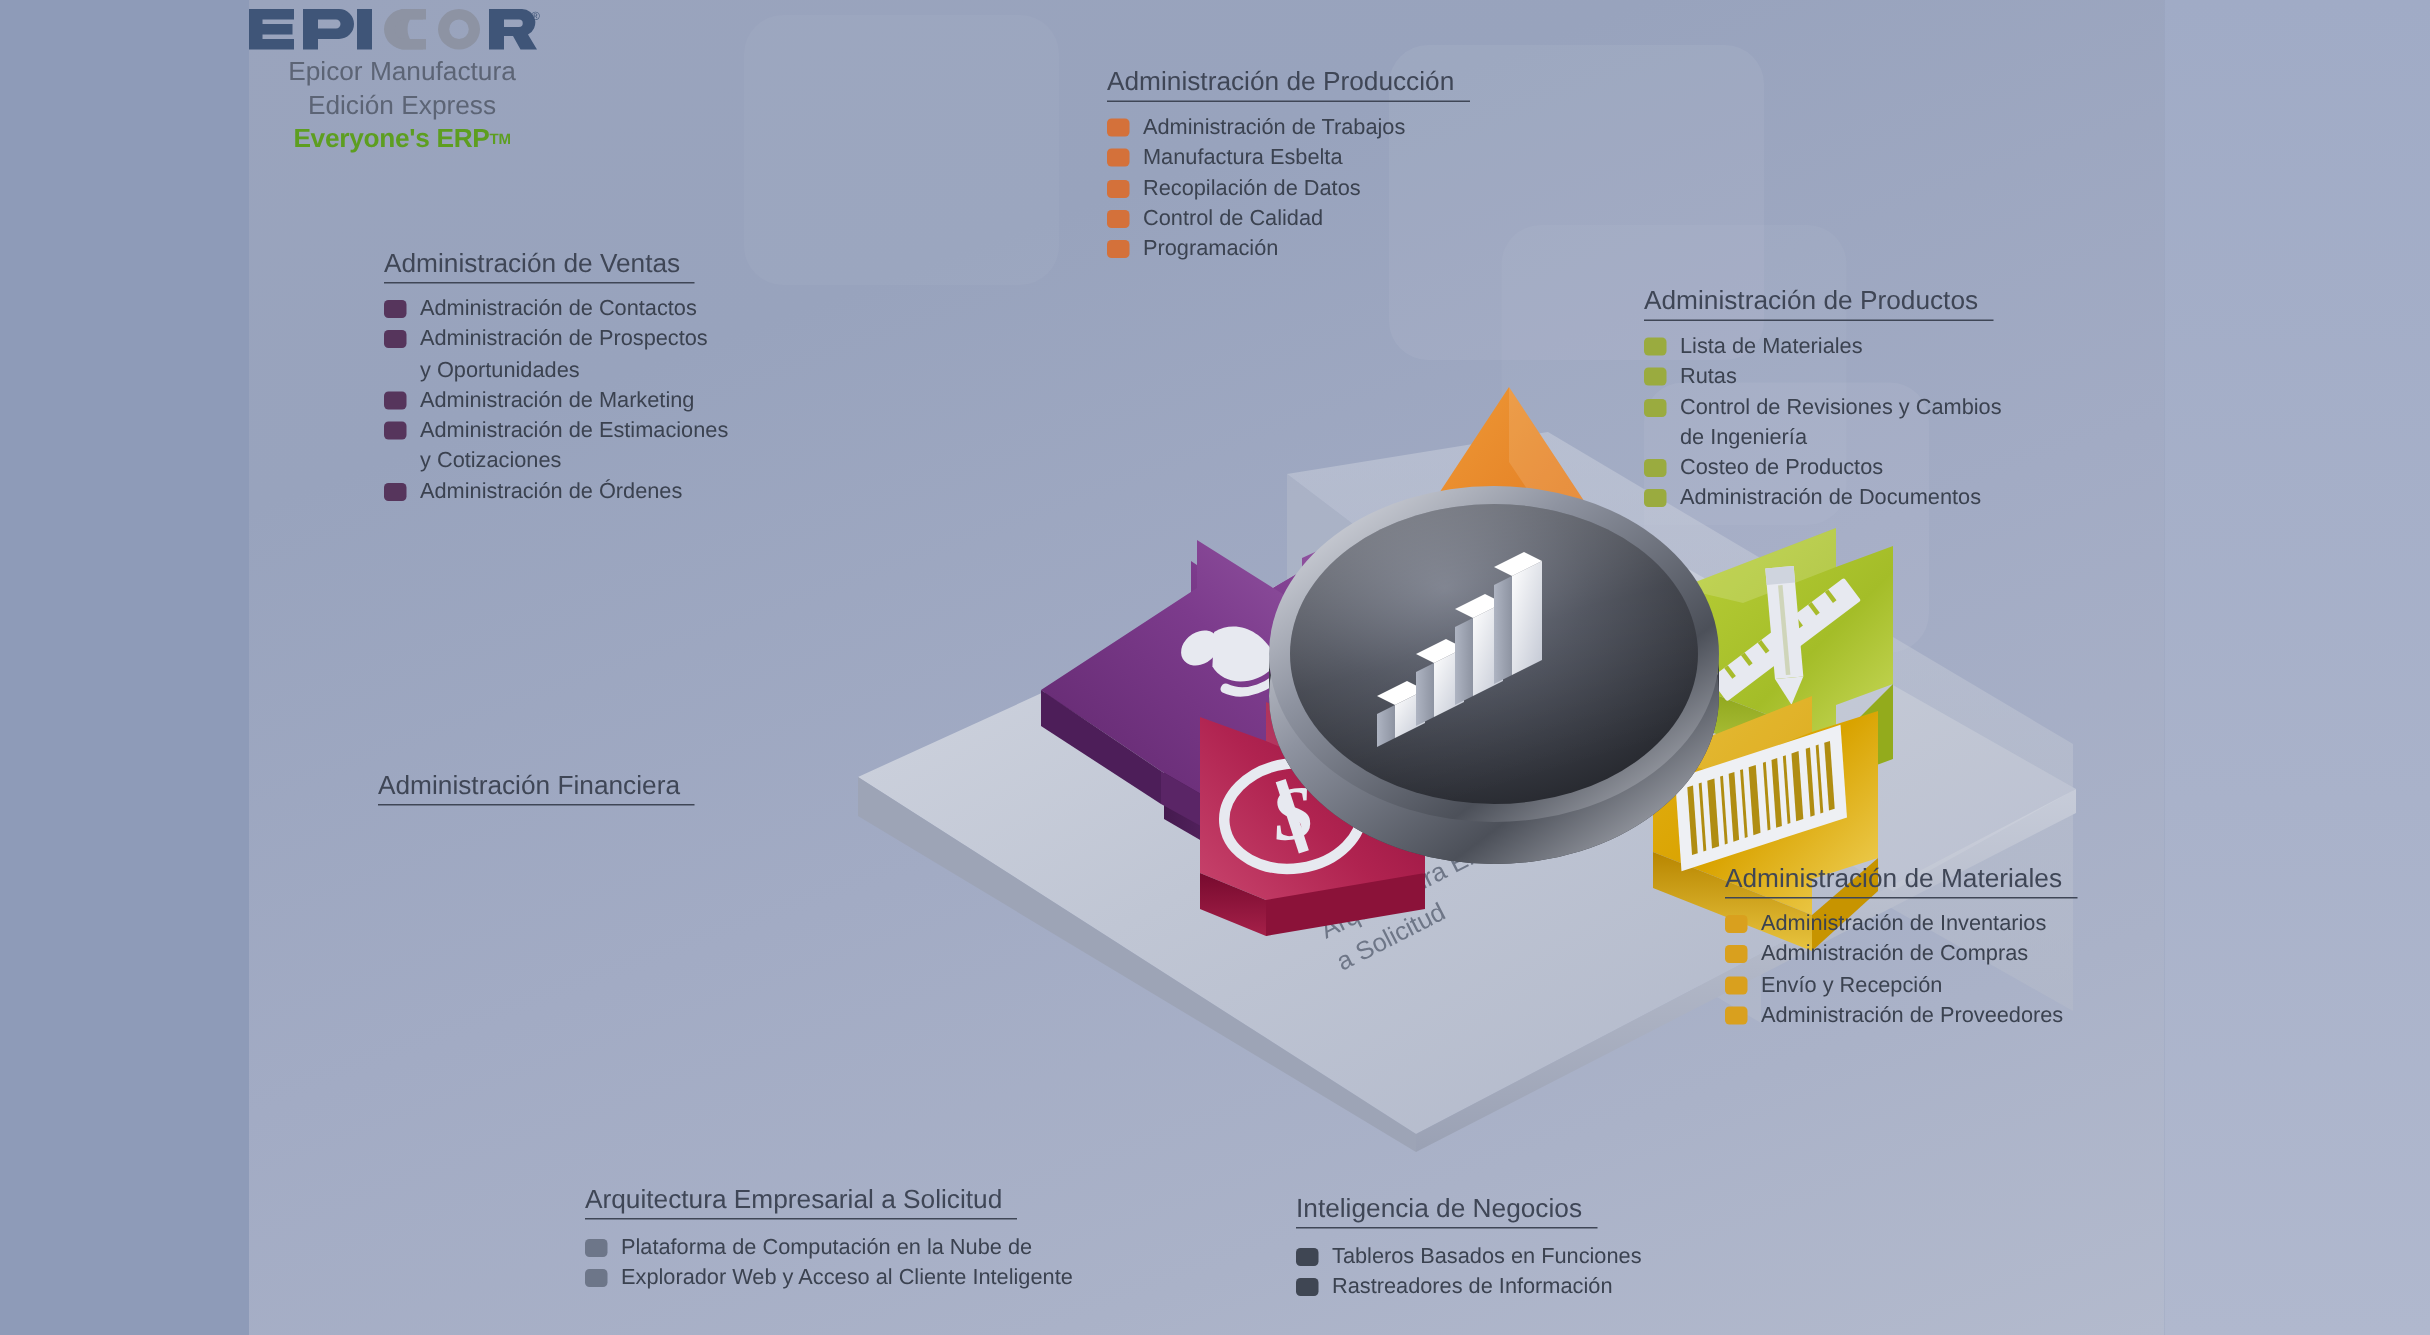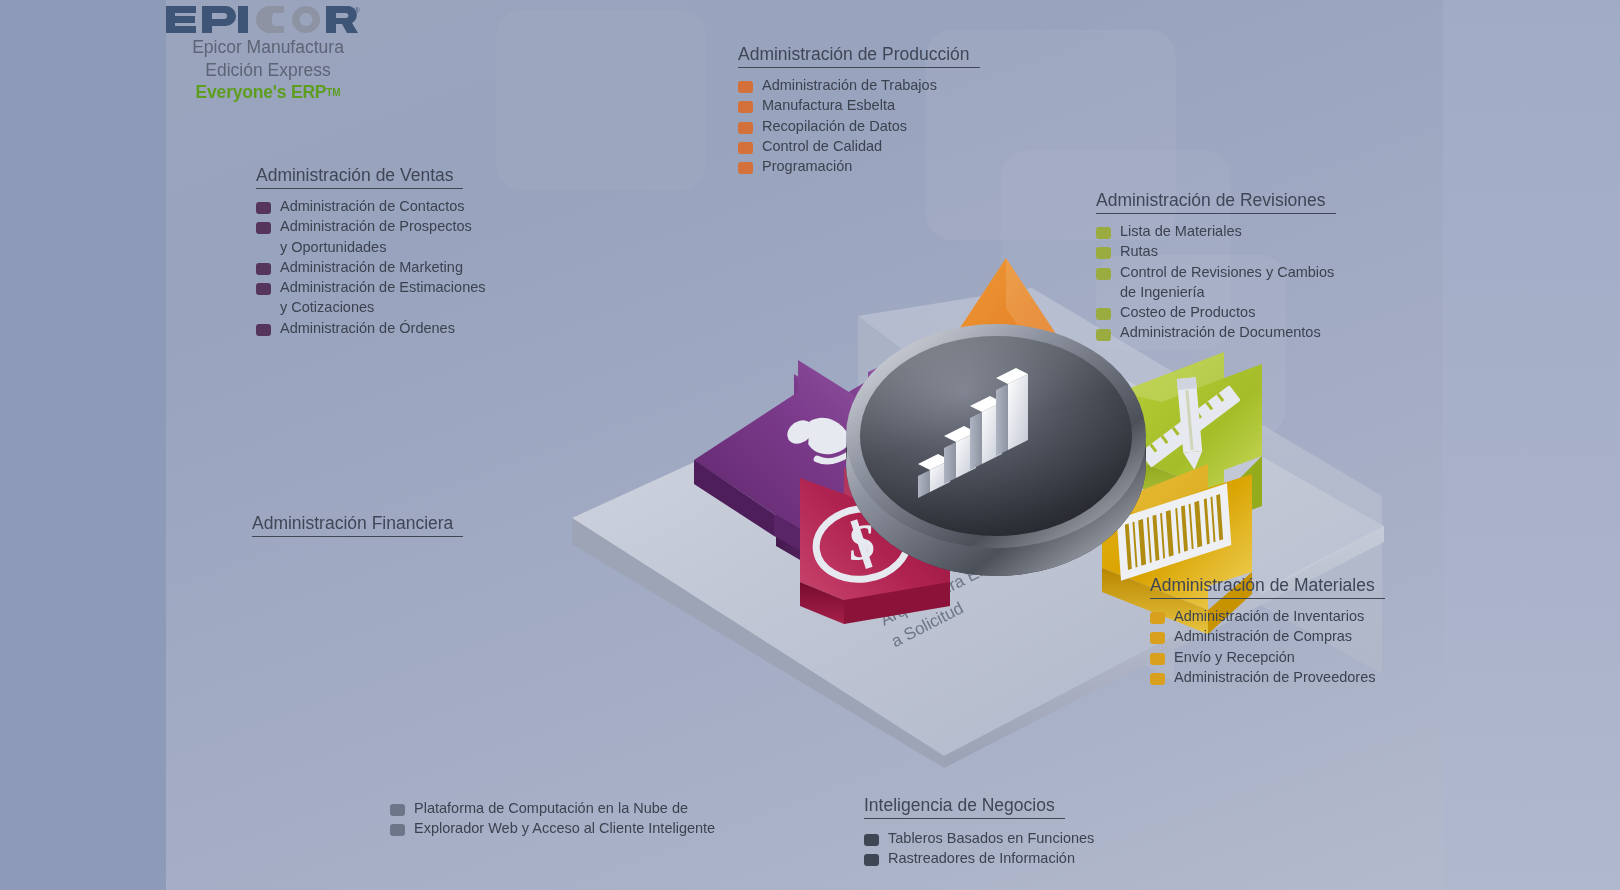--- a/index.html
+++ b/index.html
@@ -26,21 +26,21 @@
   .brand-line{font-size:17.5px;color:#5c6475;line-height:22.5px;font-family:"Liberation Sans",sans-serif;}
   .brand-tag{font-size:17.5px;color:#5d9e20;font-weight:bold;line-height:23px;letter-spacing:-0.2px;}
   .tm{font-size:10px;vertical-align:2px;text-align:center;}
 
   
   .sec{position:absolute;}
   .sec-title{font-size:17.5px;color:#3f4656;white-space:nowrap;
              border-bottom:1.6px solid #3f4656;padding-bottom:2px;display:inline-block;
              padding-right:10px;font-family:Liberation Sans, sans-serif;}
   .sec ul{list-style:none;margin:7px 0 0 0;padding:0;}
-  .sec li{display:flex;align-items:center;font-size:14.5px;color:#3b4250;
+  .sec li{display:flex;align-items:flex-start;font-size:14.5px;color:#3b4250;
           line-height:20.3px;margin:0;white-space:nowrap;}
   .bul{width:15px;height:12px;border-radius:3px;flex:0 0 15px;margin:4px 9px 0 0;}
   .li-txt{display:block;}
   .cont{margin-left:24px;}
 
   
   #graphic{position:absolute;left:396px;top:196px;width:836px;height:580px;}
   #graphic svg{display:block;}
   .plat-label{font-size:17px;fill:#6e7687;font-family:"Liberation Sans",sans-serif;}
 </style>
@@ -413,21 +413,21 @@
             <span class="cont">y Cotizaciones</span>
           </li>
         <li>
             <span class="bul" style="background:#56355c"></span>
             <span class="li-txt">Administración de Órdenes</span>
           </li>
       </ul>
     </div>
 
     <div class="sec" style="left:930px;top:190px;">
-      <div class="sec-title">Administración de Revisiones</div>
+      <div class="sec-title">Administración de Productos</div>
       <ul>
         <li>
             <span class="bul" style="background:#9aab3f"></span>
             <span class="li-txt">Lista de Materiales</span>
           </li>
         <li>
             <span class="bul" style="background:#9aab3f"></span>
             <span class="li-txt">Rutas</span>
           </li>
         <li>
@@ -468,20 +468,21 @@
             <span class="li-txt">Envío y Recepción</span>
           </li>
         <li>
             <span class="bul" style="background:#d9a01e"></span>
             <span class="li-txt">Administración de Proveedores</span>
           </li>
       </ul>
     </div>
 
     <div class="sec" style="left:224px;top:789px;">
+      <div class="sec-title">Arquitectura Empresarial a Solicitud</div>
       <ul style="margin-top:9px;">
         <li>
             <span class="bul" style="background:#6d7689"></span>
             <span class="li-txt">Plataforma de Computación en la Nube de</span>
           </li>
         <li>
             <span class="bul" style="background:#6d7689"></span>
             <span class="li-txt">Explorador Web y Acceso al Cliente Inteligente</span>
           </li>
       </ul>

